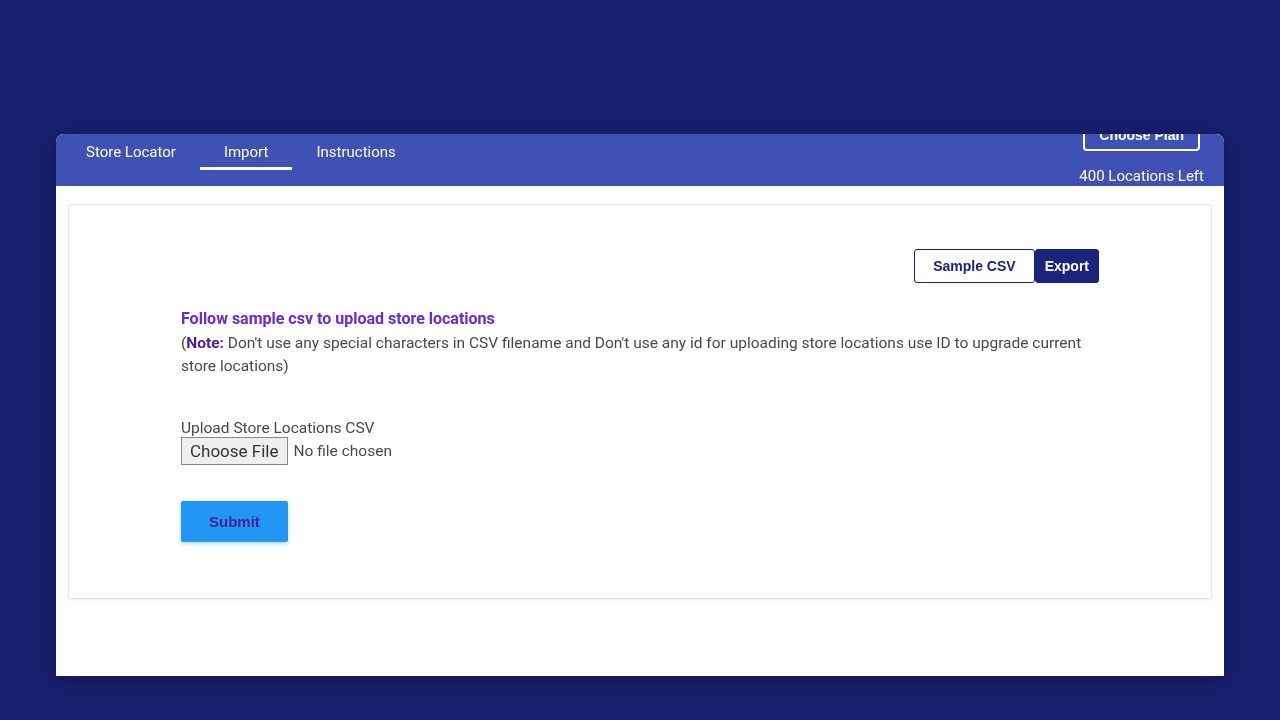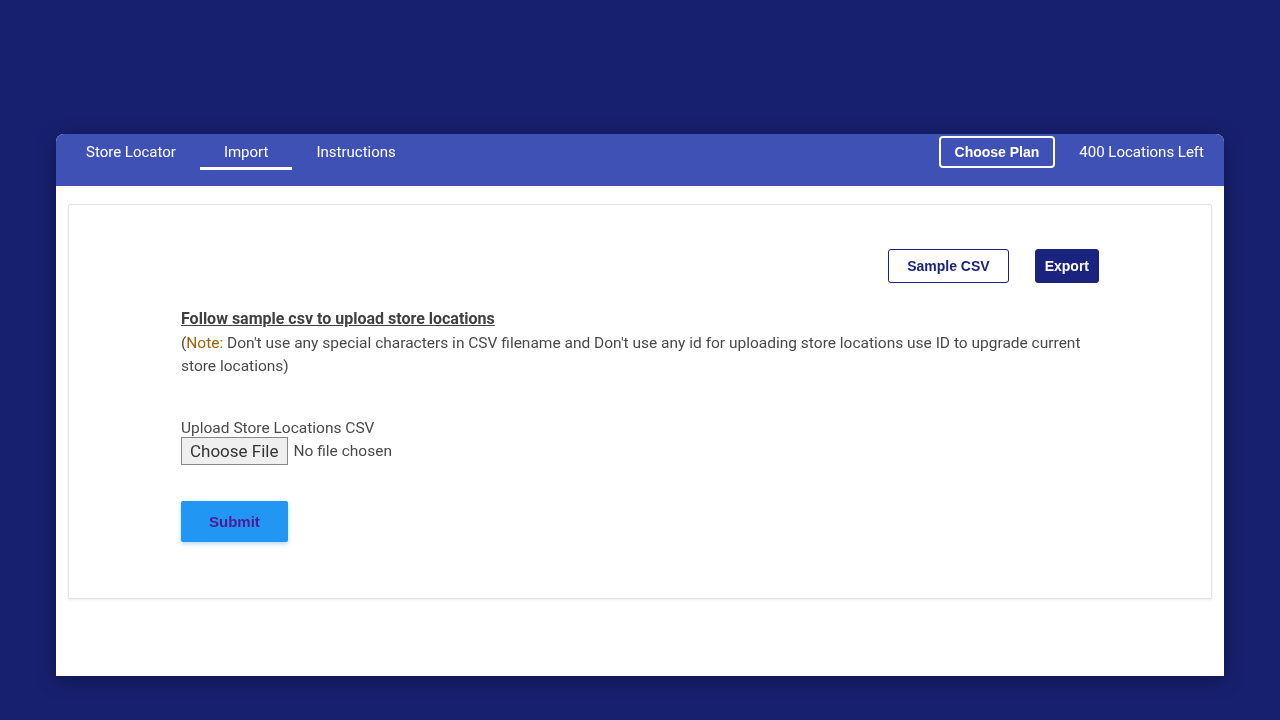--- a/index.html
+++ b/index.html
@@ -51,21 +51,22 @@
       left: -24px;
       right: -24px;
       bottom: 0;
       height: 3px;
       background: #fff;
     }
     .topbar-right {
       margin-left: auto;
       display: flex;
       align-items: center;
-      gap: 24px;
+      gap: 16px;
+      flex-direction: column;
     }
     .choose-plan-btn {
       border: 2px solid #fff;
       background: transparent;
       color: #fff;
       font-weight: 700;
       font-size: 14px;
       padding: 6px 14px;
       border-radius: 4px;
       cursor: pointer;
@@ -82,21 +83,21 @@
       background: #fff;
       border: 1px solid #e4e4e4;
       border-radius: 2px;
       box-shadow: 0 1px 3px rgba(0,0,0,0.08);
       padding: 44px 112px 56px 112px;
       min-height: 344px;
     }
     .card-actions {
       display: flex;
       justify-content: flex-end;
-      gap: 26px;
+      gap: 0;
       margin-bottom: 26px;
     }
     .sample-csv-btn {
       background: #fff;
       border: 1.5px solid #1a237e;
       color: #1a237e;
       font-weight: 600;
       font-size: 14px;
       padding: 8px 18px;
       border-radius: 3px;
@@ -107,33 +108,32 @@
       border: 1.5px solid #1a237e;
       color: #fff;
       font-weight: 600;
       font-size: 14px;
       padding: 8px 9px;
       border-radius: 3px;
       cursor: pointer;
     }
     .instruction-title {
       font-weight: 700;
-      color: #404040;
+      color: #6d28d9;
       font-size: 16px;
       margin-bottom: 4px;
-      text-decoration: underline;
     }
     .instruction-note {
       color: #4a4a4a;
       font-size: 15.5px;
       line-height: 1.5;
     }
     .instruction-note .note-label {
-      font-weight: 400;
-      color: #a16207;
+      font-weight: 700;
+      color: #4c1d95;
     }
     .upload-label {
       margin-top: 40px;
       color: #4a4a4a;
       font-size: 15.5px;
     }
     .file-row {
       display: flex;
       align-items: center;
       gap: 6px;

